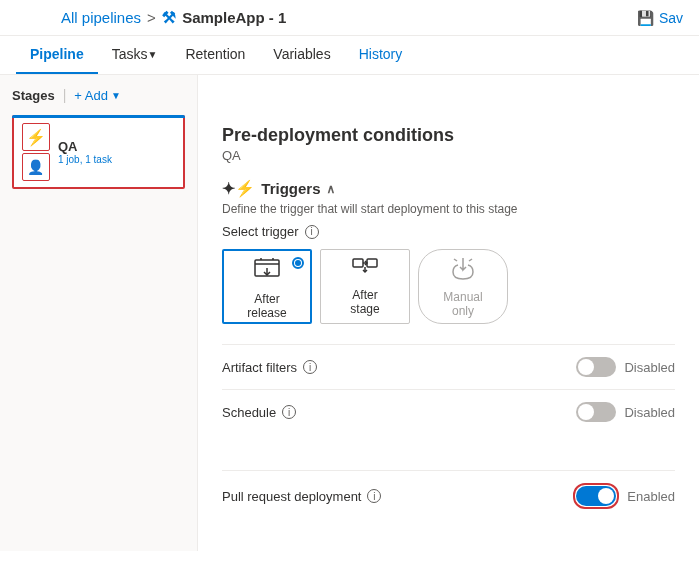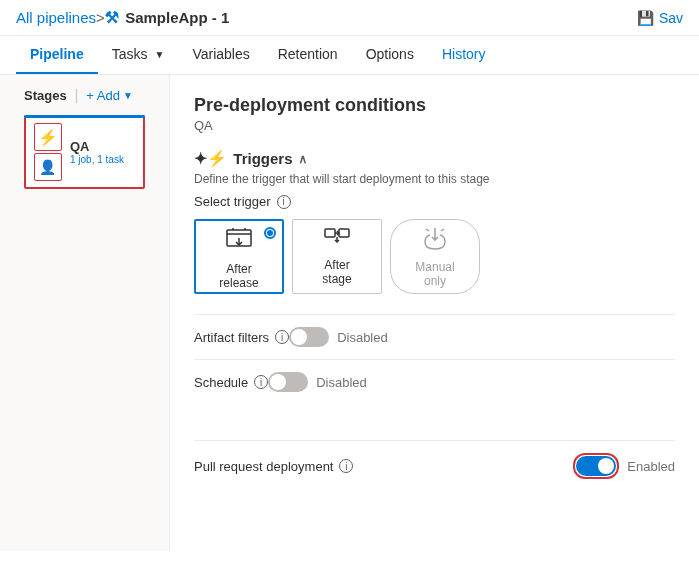--- a/index.html
+++ b/index.html
@@ -4,37 +4,37 @@
   <style>
     * { box-sizing: border-box; margin: 0; padding: 0; }
     body { font-family: 'Segoe UI', Arial, sans-serif; font-size: 14px; background: #fff; color: #323130; width: 699px; height: 564px; overflow: hidden; }
 
     
     .top-bar {
       display: flex; align-items: center; justify-content: space-between;
       padding: 8px 16px; border-bottom: 1px solid #edebe9;
       background: #fff;
     }
-    .breadcrumb { display: flex; align-items: center; font-size: 15px; }
+    .breadcrumb { display: flex; align-items: center; gap: 6px; font-size: 15px; margin-left: 45px; }
     .breadcrumb-link { color: #0078d4; text-decoration: none; }
     .breadcrumb-sep { color: #605e5c; }
     .breadcrumb-app { display: flex; align-items: center; gap: 6px; font-weight: 600; font-size: 15px; }
     .save-btn { display: flex; align-items: center; gap: 4px; color: #0078d4; background: none; border: none; cursor: pointer; font-size: 14px; }
 
     
     .nav-tabs { display: flex; align-items: center; gap: 0; border-bottom: 1px solid #edebe9; padding: 0 16px; }
     .nav-tab { padding: 10px 14px; cursor: pointer; font-size: 14px; color: #323130; border-bottom: 2px solid transparent; text-decoration: none; }
     .nav-tab.active { color: #0078d4; border-bottom: 2px solid #0078d4; font-weight: 600; }
-    .nav-tab-with-arrow { display: flex; align-items: center; gap: 7px; }
+    .nav-tab-with-arrow { display: flex; align-items: center; gap: 0; }
 
     
     .main { display: flex; height: calc(564px - 88px); }
 
     
-    .sidebar { width: 170px; border-right: 1px solid #edebe9; padding: 12px 24px; background: #faf9f8; }
+    .sidebar { width: 198px; border-right: 1px solid #edebe9; padding: 12px 12px; background: #faf9f8; }
     .stages-row { display: flex; align-items: center; gap: 4px; margin-bottom: 12px; }
     .add-btn { display: flex; align-items: center; gap: 3px; color: #0078d4; background: none; border: none; cursor: pointer; font-size: 13px; }
 
     .stage-card {
       border: 2px solid #d13438;
       border-radius: 2px;
       display: flex;
       align-items: center;
       gap: 8px;
       padding: 6px 8px;
@@ -55,21 +55,21 @@
     .stage-meta { font-size: 10px; color: #0078d4; }
 
     
     .stage-top-bar {
       position: absolute; top: -2px; left: -2px; right: -2px;
       height: 3px; background: #0078d4; border-radius: 2px 2px 0 0;
     }
 
     
     .content { flex: 1; padding: 20px 24px; overflow-y: auto; }
-    .panel-title { font-size: 18px; font-weight: 600; margin-bottom: 2px; }
+    .panel-title { font-size: 18px; font-weight: 600; margin-bottom: 2px; margin-top: 30px; }
     .panel-subtitle { font-size: 13px; color: #605e5c; margin-bottom: 16px; }
 
     .section-header { display: flex; align-items: center; gap: 6px; font-size: 15px; font-weight: 600; margin-bottom: 4px; }
     .section-desc { font-size: 12px; color: #605e5c; margin-bottom: 8px; }
 
     
     .trigger-label { display: flex; align-items: center; gap: 6px; font-size: 13px; margin-bottom: 10px; }
     .info-icon { width: 14px; height: 14px; border-radius: 50%; border: 1px solid #605e5c; display: inline-flex; align-items: center; justify-content: center; font-size: 10px; color: #605e5c; cursor: pointer; }
 
     .trigger-options { display: flex; gap: 8px; margin-bottom: 20px; }
@@ -99,21 +99,21 @@
     }
     .radio-dot::after {
       content: '';
       width: 6px; height: 6px;
       border-radius: 50%;
       background: #0078d4;
     }
 
     
     .setting-row {
-      display: flex; align-items: center; justify-content: flex-start;
+      display: flex; align-items: center; justify-content: space-between;
       padding: 12px 0;
       border-top: 1px solid #edebe9;
     }
     .setting-label { display: flex; align-items: center; gap: 6px; font-size: 13px; }
     .setting-right { display: flex; align-items: center; gap: 8px; }
     .setting-status { font-size: 13px; color: #737373; }
 
     
     .toggle {
       width: 40px; height: 20px;
@@ -167,27 +167,24 @@
 
 <div class="nav-tabs">
   <a class="nav-tab active">
     <span>Pipeline</span>
   </a>
   <a class="nav-tab nav-tab-with-arrow">
     <span>Tasks</span>
     <span style="font-size:10px;">▼</span>
   </a>
   <a class="nav-tab">
+    <span>Retention</span>
+  </a>
+  <a class="nav-tab">
     <span>Variables</span>
-  </a>
-  <a class="nav-tab">
-    <span>Retention</span>
-  </a>
-  <a class="nav-tab">
-    <span>Options</span>
   </a>
   <a class="nav-tab" style="color:#0078d4;">
     <span>History</span>
   </a>
 </div>
 
 <div class="main">
 
   <div class="sidebar">
     <div class="stages-row">

